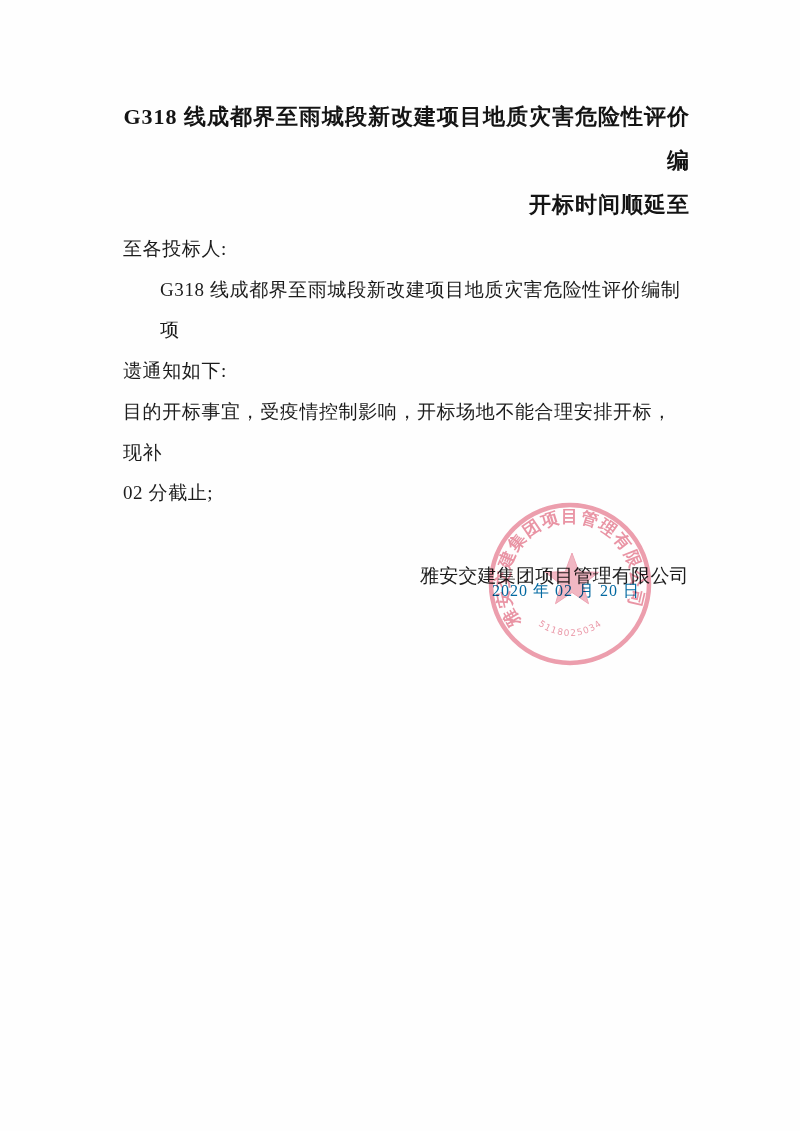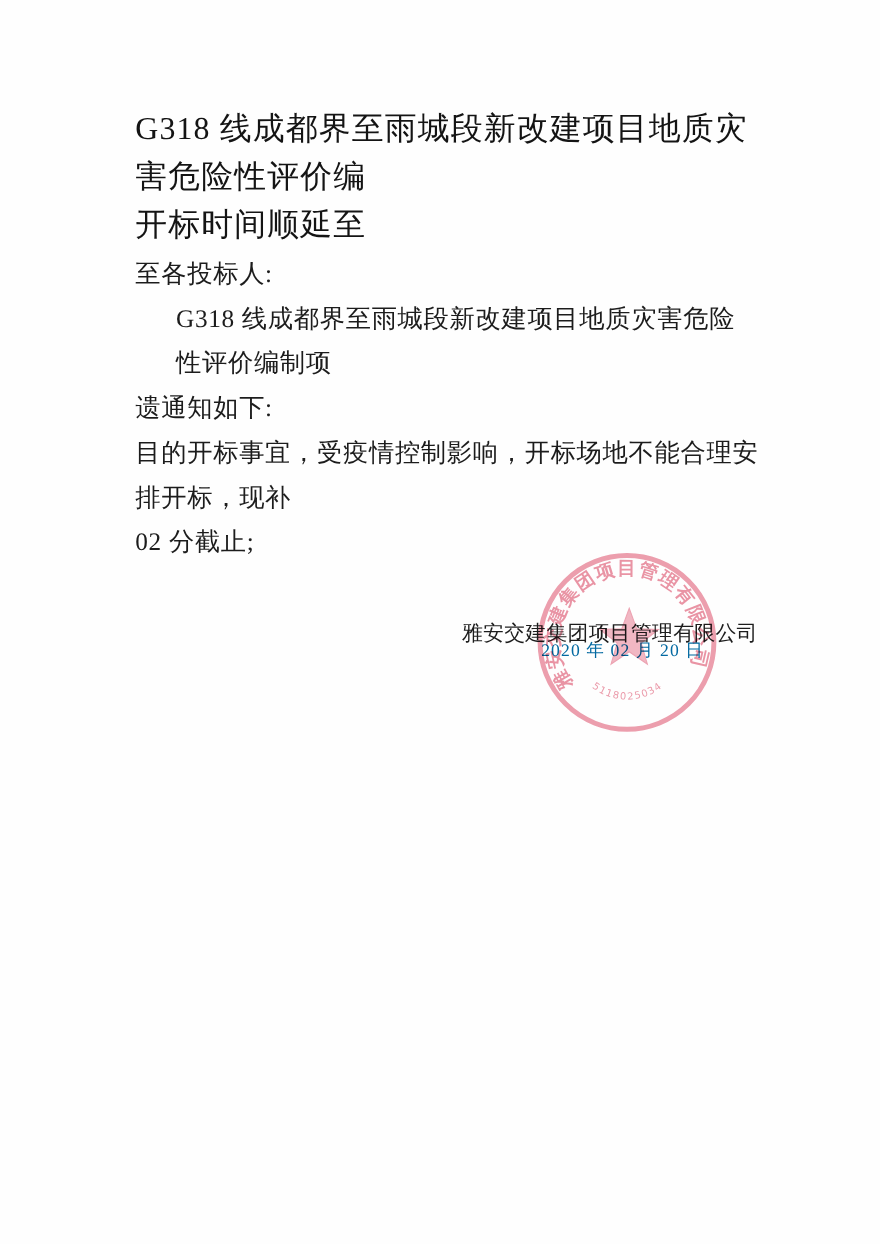--- a/index.html
+++ b/index.html
@@ -12,32 +12,32 @@
     color: #1c1c1c;
     overflow: hidden;
   }
   .doc {
     position: absolute;
     left: 123px;
     top: 95px;
     width: 567px;
   }
   .title {
-    text-align: left;
-    font-size: 29px;
-    font-weight: normal;
+    text-align: right;
+    font-size: 22px;
+    font-weight: bold;
     line-height: 44px;
     letter-spacing: 1px;
     color: #141414;
   }
   .body-text {
     margin-top: 2px;
   }
   .line {
-    font-size: 23px;
+    font-size: 19px;
     line-height: 40.7px;
     letter-spacing: 0.6px;
     white-space: pre-wrap;
     color: #1c1c1c;
     font-family: Liberation Serif, serif;
   }
   .indent { padding-left: 37px; }
   .sig-company {
     position: absolute;
     left: 420px;

